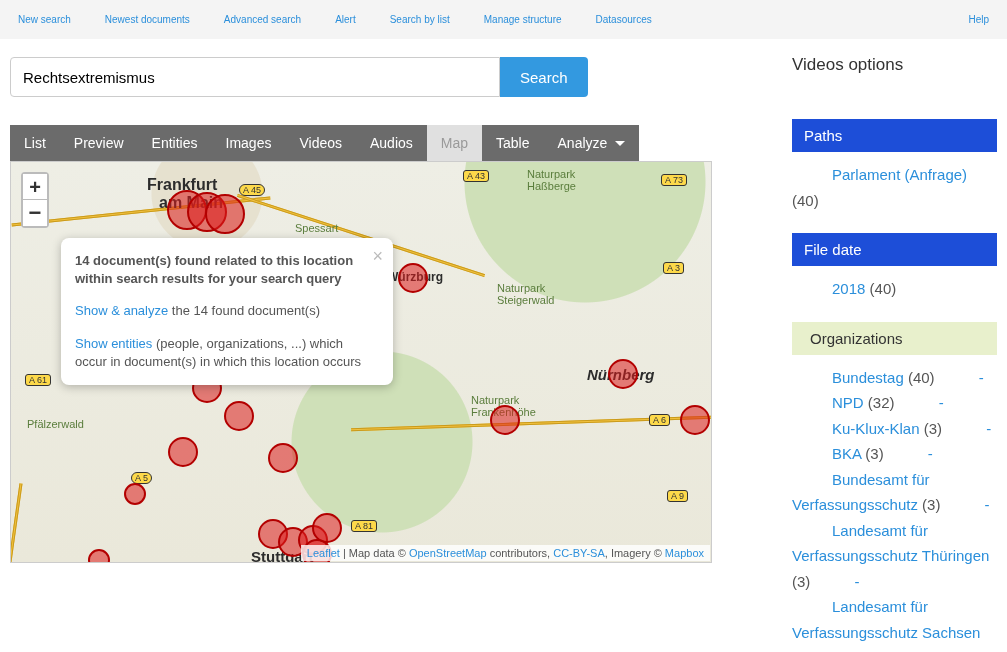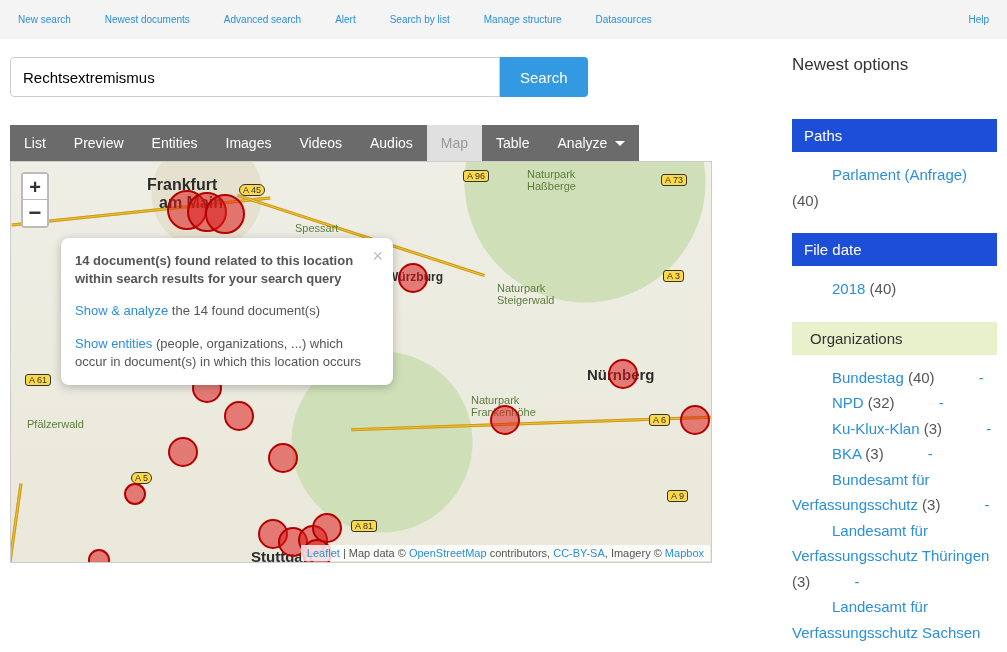--- a/index.html
+++ b/index.html
@@ -96,36 +96,36 @@
       <div class="terrain"></div>
 
       <div class="roadline" style="left:0;top:48px;width:260px;transform:rotate(-6deg);"></div>
       <div class="roadline" style="left:220px;top:72px;width:260px;transform:rotate(18deg);"></div>
       <div class="roadline" style="left:340px;top:260px;width:360px;transform:rotate(-2deg);"></div>
       <div class="roadline" style="left:10px;top:320px;width:260px;transform:rotate(98deg);transform-origin:left;"></div>
 
       <div class="maplabel city" style="left:136px;top:14px;">Frankfurt</div>
       <div class="maplabel city" style="left:148px;top:32px;">am Main</div>
       <div class="maplabel city" style="left:376px;top:108px;font-size:12px;">Würzburg</div>
-      <div class="maplabel city" style="left:576px;top:204px;font-size:15px;">Nürnberg</div>
+      <div class="maplabel city" style="left:576px;top:204px;font-size:15px;font-style:italic;">Nürnberg</div>
       <div class="maplabel city" style="left:240px;top:386px;font-size:15px;">Stuttgart</div>
       <div class="maplabel park" style="left:16px;top:256px;">Pfälzerwald</div>
       <div class="maplabel park" style="left:284px;top:60px;">Spessart</div>
       <div class="maplabel park" style="left:486px;top:120px;white-space:pre;">Naturpark
 Steigerwald</div>
       <div class="maplabel park" style="left:516px;top:6px;white-space:pre;">Naturpark
 Haßberge</div>
       <div class="maplabel park" style="left:460px;top:232px;white-space:pre;">Naturpark
 Frankenhöhe</div>
 
       <span class="road-pill" style="left:228px;top:22px;border-radius:6px;">A 45</span>
-      <span class="road-pill" style="left:452px;top:8px;">A 96</span>
+      <span class="road-pill" style="left:452px;top:8px;">A 43</span>
       <span class="road-pill" style="left:638px;top:252px;">A 6</span>
       <span class="road-pill" style="left:650px;top:12px;">A 73</span>
-      <span class="road-pill" style="left:652px;top:100px;margin-top:8px;">A 3</span>
+      <span class="road-pill" style="left:652px;top:100px;">A 3</span>
       <span class="road-pill" style="left:656px;top:328px;">A 9</span>
       <span class="road-pill" style="left:340px;top:358px;">A 81</span>
       <span class="road-pill" style="left:120px;top:310px;border-radius:6px;">A 5</span>
       <span class="road-pill" style="left:14px;top:212px;">A 61</span>
 
       <div class="marker sz-l" style="left:176px;top:48px;"></div>
       <div class="marker sz-l" style="left:196px;top:50px;"></div>
       <div class="marker sz-l" style="left:214px;top:52px;"></div>
       <div class="marker sz-m" style="left:402px;top:116px;"></div>
       <div class="marker sz-m" style="left:612px;top:212px;"></div>
@@ -155,21 +155,21 @@
         <p><a>Show entities</a><span> (people, organizations, ...) which occur in document(s) in which this location occurs</span></p>
       </div>
 
       <div class="attrib">
         <a>Leaflet</a><span> | Map data © </span><a>OpenStreetMap</a><span> contributors, </span><a>CC-BY-SA</a><span>, Imagery © </span><a>Mapbox</a>
       </div>
     </div>
   </div>
 
   <div class="right">
-    <div class="options-head">Newest options</div>
+    <div class="options-head">Videos options</div>
 
     <div class="facet-head purple">Paths</div>
     <div class="facet-list">
       <div class="row"><a>Parlament (Anfrage)</a><span class="cnt"> (40)</span></div>
     </div>
 
     <div class="facet-head purple">File date</div>
     <div class="facet-list">
       <div class="row"><a>2018</a><span class="cnt"> (40)</span></div>
     </div>

